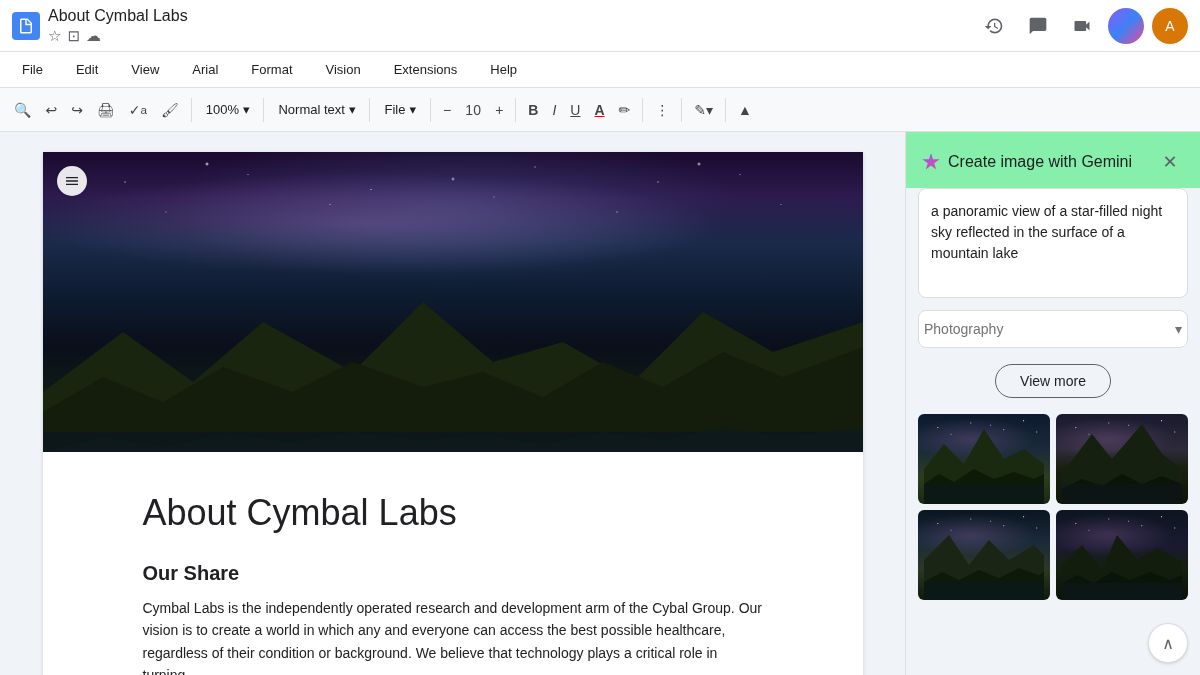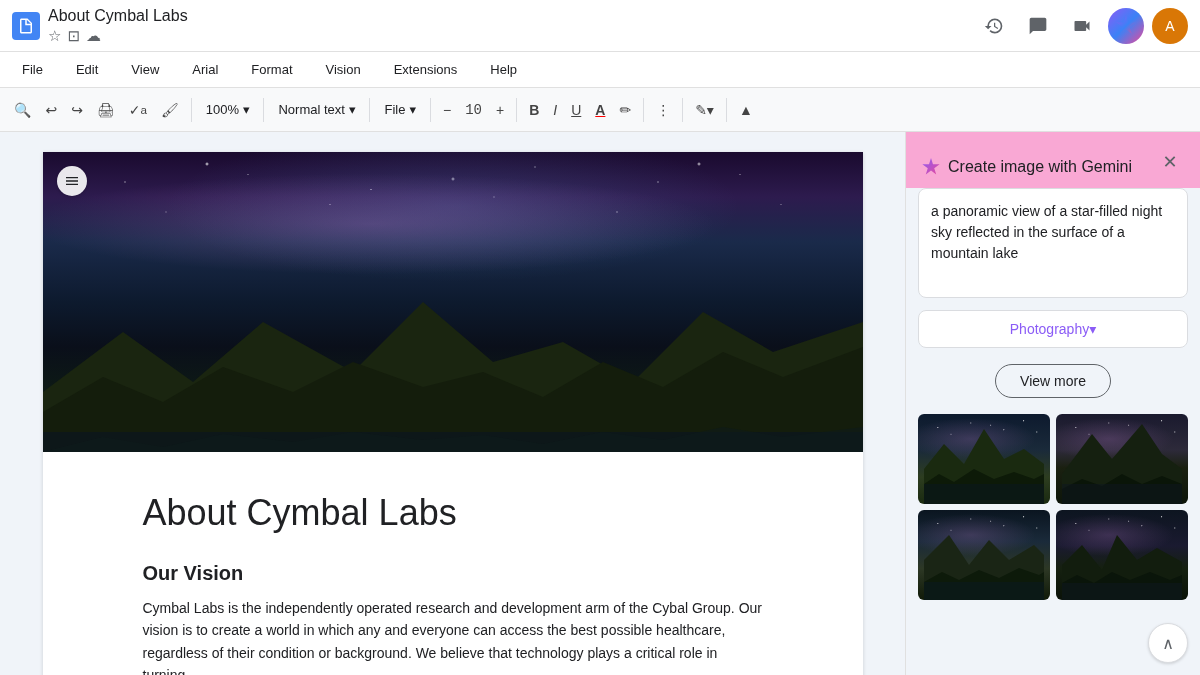--- a/index.html
+++ b/index.html
@@ -222,23 +222,23 @@
     .gemini-panel {
       width: 295px;
       background: #f0f4f9;
       border-left: 1px solid #e0e0e0;
       display: flex;
       flex-direction: column;
       overflow: hidden;
     }
     .panel-header {
       display: flex;
-      align-items: flex-end;
+      align-items: center;
       padding: 16px 16px 12px;
-      background: #f9a8d4;
+      background: #86efac;
       gap: 8px;
     }
     .panel-title { font-size: 16px; font-weight: 500; color: #202124; flex: 1; }
     .panel-close {
       width: 28px; height: 28px;
       border-radius: 50%;
       display: flex; align-items: center; justify-content: center;
       cursor: pointer;
       color: #5f6368;
       font-size: 18px;
@@ -263,28 +263,28 @@
       min-height: 110px;
       line-height: 1.5;
       resize: none;
       width: 100%;
       outline: none;
       font-family: Arial, sans-serif;
     }
     .style-dropdown {
       display: flex;
       align-items: center;
-      justify-content: center;
+      justify-content: space-between;
       background: #fff;
       border: 1px solid #dadce0;
       border-radius: 8px;
-      padding: 10px 24px;
+      padding: 10px 5px;
       cursor: pointer;
       font-size: 14px;
-      color: #8b5cf6;
+      color: #737373;
     }
     .view-more-btn {
       display: flex;
       align-items: center;
       justify-content: center;
       margin: 4px auto;
       background: transparent;
       border: 1px solid #5f6368;
       border-radius: 20px;
       padding: 8px 24px;
@@ -438,21 +438,21 @@
     <span>Normal text</span>
     <span>▾</span>
   </button>
   <div class="tb-divider"></div>
   <button class="tb-select">
     <span>File</span>
     <span>▾</span>
   </button>
   <div class="tb-divider"></div>
   <button class="tb-btn">−</button>
-  <span class="tb-btn" style="min-width:28px; text-align:center;font-family:Liberation Mono, monospace;">10</span>
+  <span class="tb-btn" style="min-width:28px; text-align:center;">10</span>
   <button class="tb-btn">+</button>
   <div class="tb-divider"></div>
   <button class="tb-btn tb-bold">B</button>
   <button class="tb-btn tb-italic">I</button>
   <button class="tb-btn tb-underline">U</button>
   <button class="tb-btn" style="font-weight:bold; text-decoration:underline; text-decoration-color:red;">A</button>
   <button class="tb-btn">✏</button>
   <div class="tb-divider"></div>
   <button class="tb-btn">⋮</button>
   <div class="tb-divider"></div>
@@ -480,21 +480,21 @@
         </svg>
         <div class="doc-hamburger">
           <svg width="16" height="16" viewBox="0 0 24 24" fill="#202124">
               <path d="M3 18h18v-2H3v2zm0-5h18v-2H3v2zm0-7v2h18V6H3z"></path>
             </svg>
         </div>
       </div>
 
       <div class="doc-content">
         <h1 class="doc-h1">About Cymbal Labs</h1>
-        <h2 class="doc-h2">Our Vision</h2>
+        <h2 class="doc-h2">Our Share</h2>
         <p class="doc-p">Cymbal Labs is the independently operated research and development arm of the Cybal Group. Our vision is to create a world in which any and everyone can access the best possible healthcare, regardless of their condition or background. We believe that technology plays a critical role in turning</p>
       </div>
     </div>
   </div>
 
   <div class="gemini-panel">
     <div class="panel-header">
       <div class="gemini-icon-small"></div>
       <span class="panel-title">Create image with Gemini</span>
       <button class="panel-close">✕</button>

